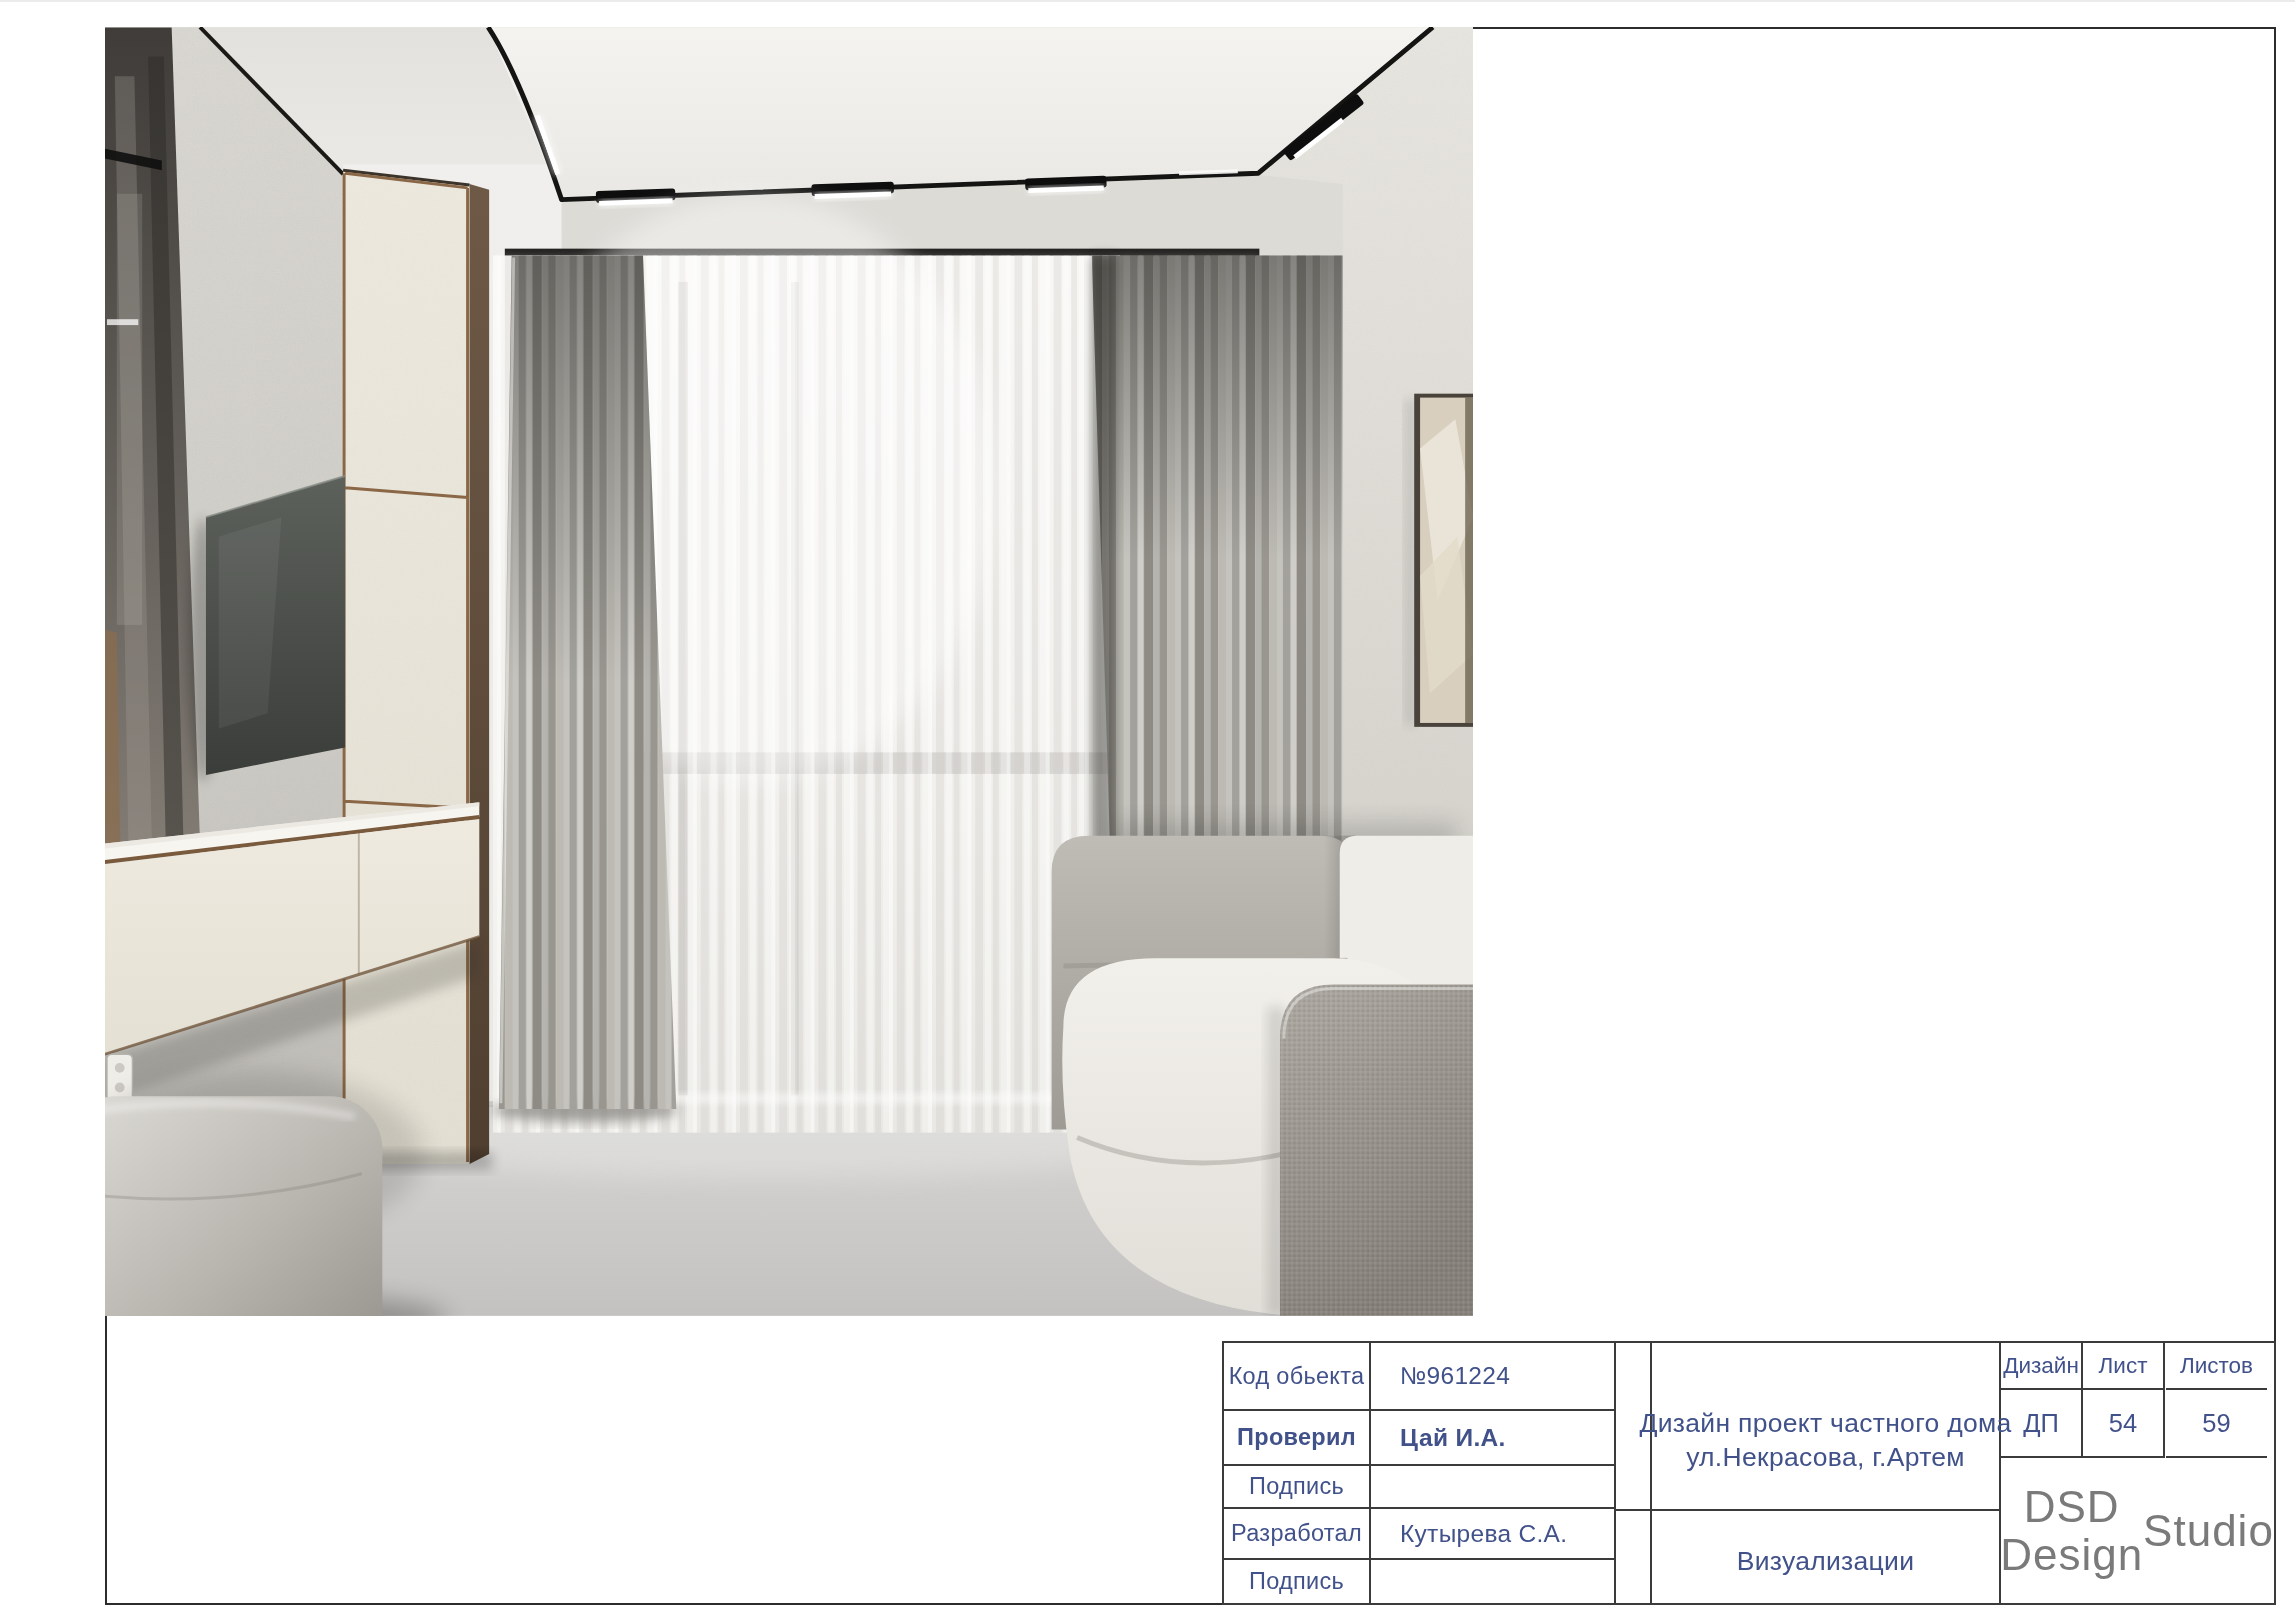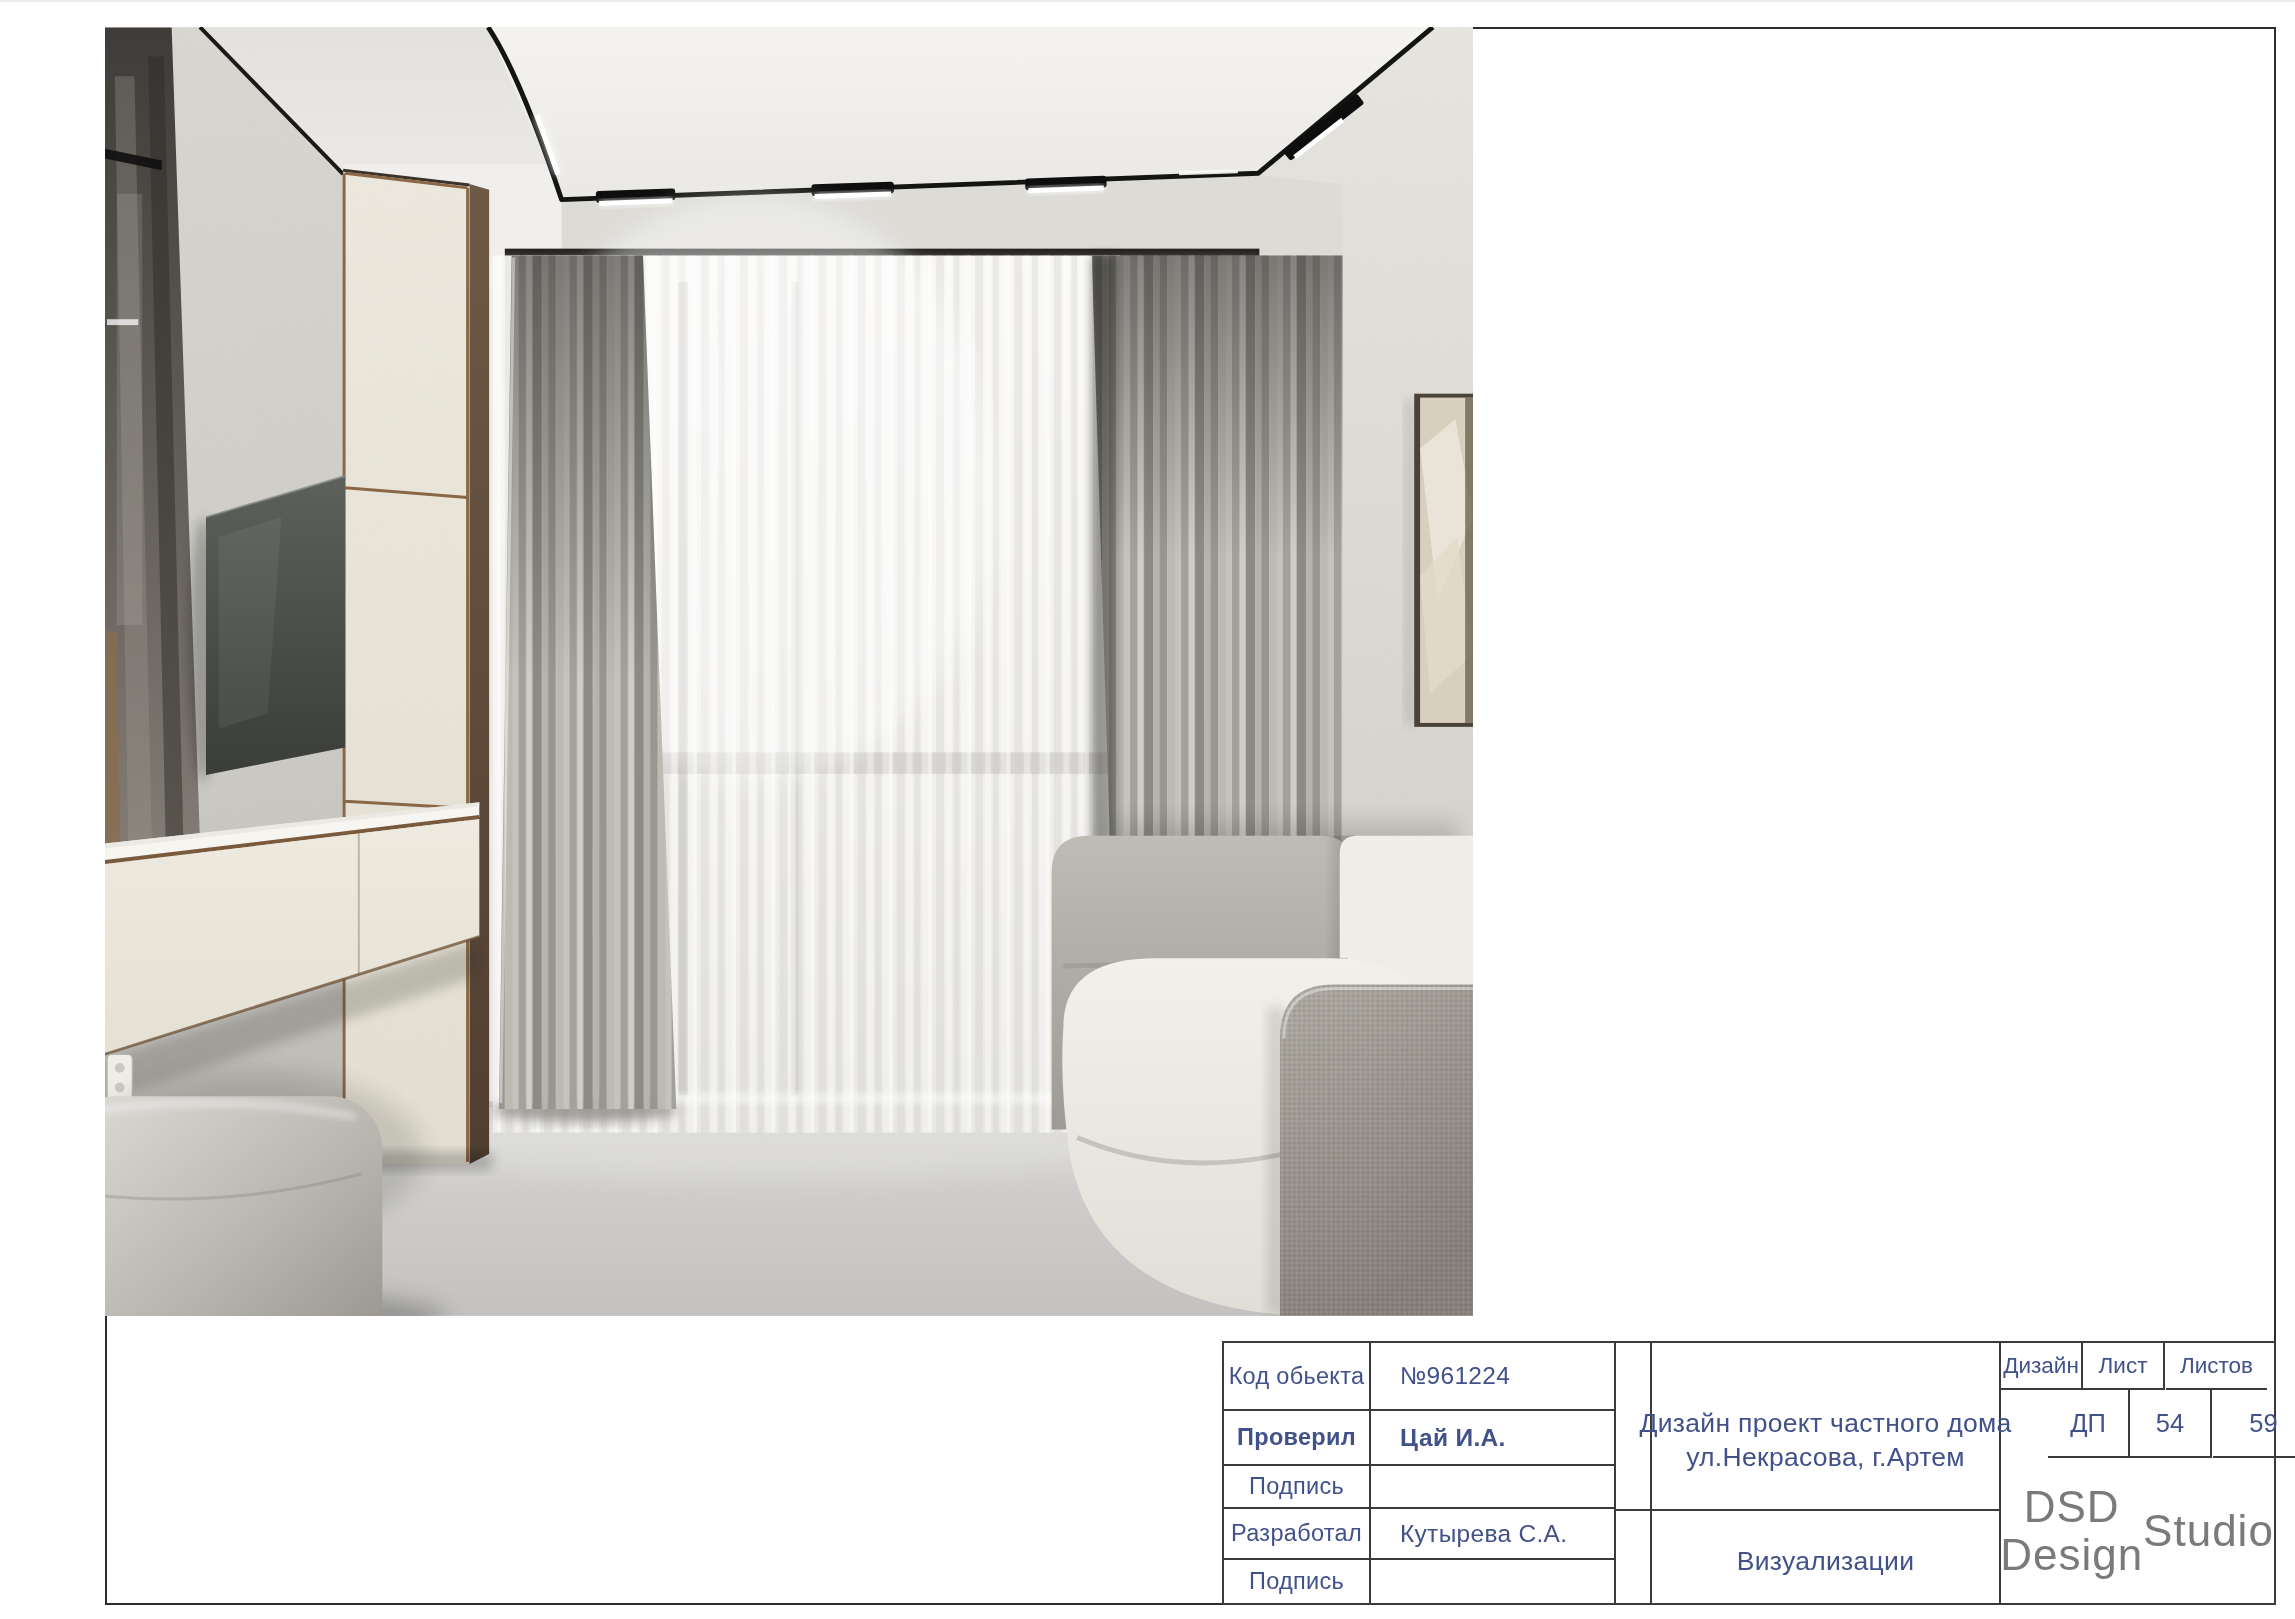--- a/index.html
+++ b/index.html
@@ -27,21 +27,21 @@
   .tb .gap-line{position:absolute;left:392px;top:166px;width:34px;height:2px;background:#3b3b3b;}
   .tb .mid{position:absolute;left:426px;width:351px;border-left:2px solid #3b3b3b;border-right:2px solid #3b3b3b;
       display:flex;flex-direction:column;align-items:center;}
   .tb .mid-top{top:0;height:168px;border-bottom:2px solid #3b3b3b;justify-content:flex-start;padding-top:63px;
       font-size:26.5px;line-height:1.3;text-align:center;letter-spacing:0.3px;}
   .tb .mid-bot{top:168px;height:92px;justify-content:flex-start;padding-top:35px;font-size:26.5px;}
   .tb .rt{position:absolute;left:777px;top:0;width:272px;height:260px;}
   .tb .rt .hcell{position:absolute;top:0;height:47px;display:flex;align-items:center;justify-content:center;
       font-size:22.5px;border-bottom:2px solid #3b3b3b;}
   .tb .rt .vcell{position:absolute;top:47px;height:68px;display:flex;align-items:center;justify-content:center;
-      font-size:25.5px;border-bottom:2.9px solid #3b3b3b;margin-left:47px;}
+      font-size:25.5px;border-bottom:2.9px solid #3b3b3b;}
   .tb .rt .c0{left:0;width:82px;border-right:2px solid #3b3b3b;}
   .tb .rt .c1{left:82px;width:82px;border-right:2px solid #3b3b3b;}
   .tb .rt .c2{left:165px;width:101px;}
   .tb .studio{position:absolute;left:0;top:115px;width:272px;height:145px;
       display:flex;flex-direction:row;align-items:center;justify-content:center;
       color:#7a7a7a;font-size:44px;line-height:1.08;letter-spacing:1px;text-align:center;}
 </style>
 </head>
 <body>
 

